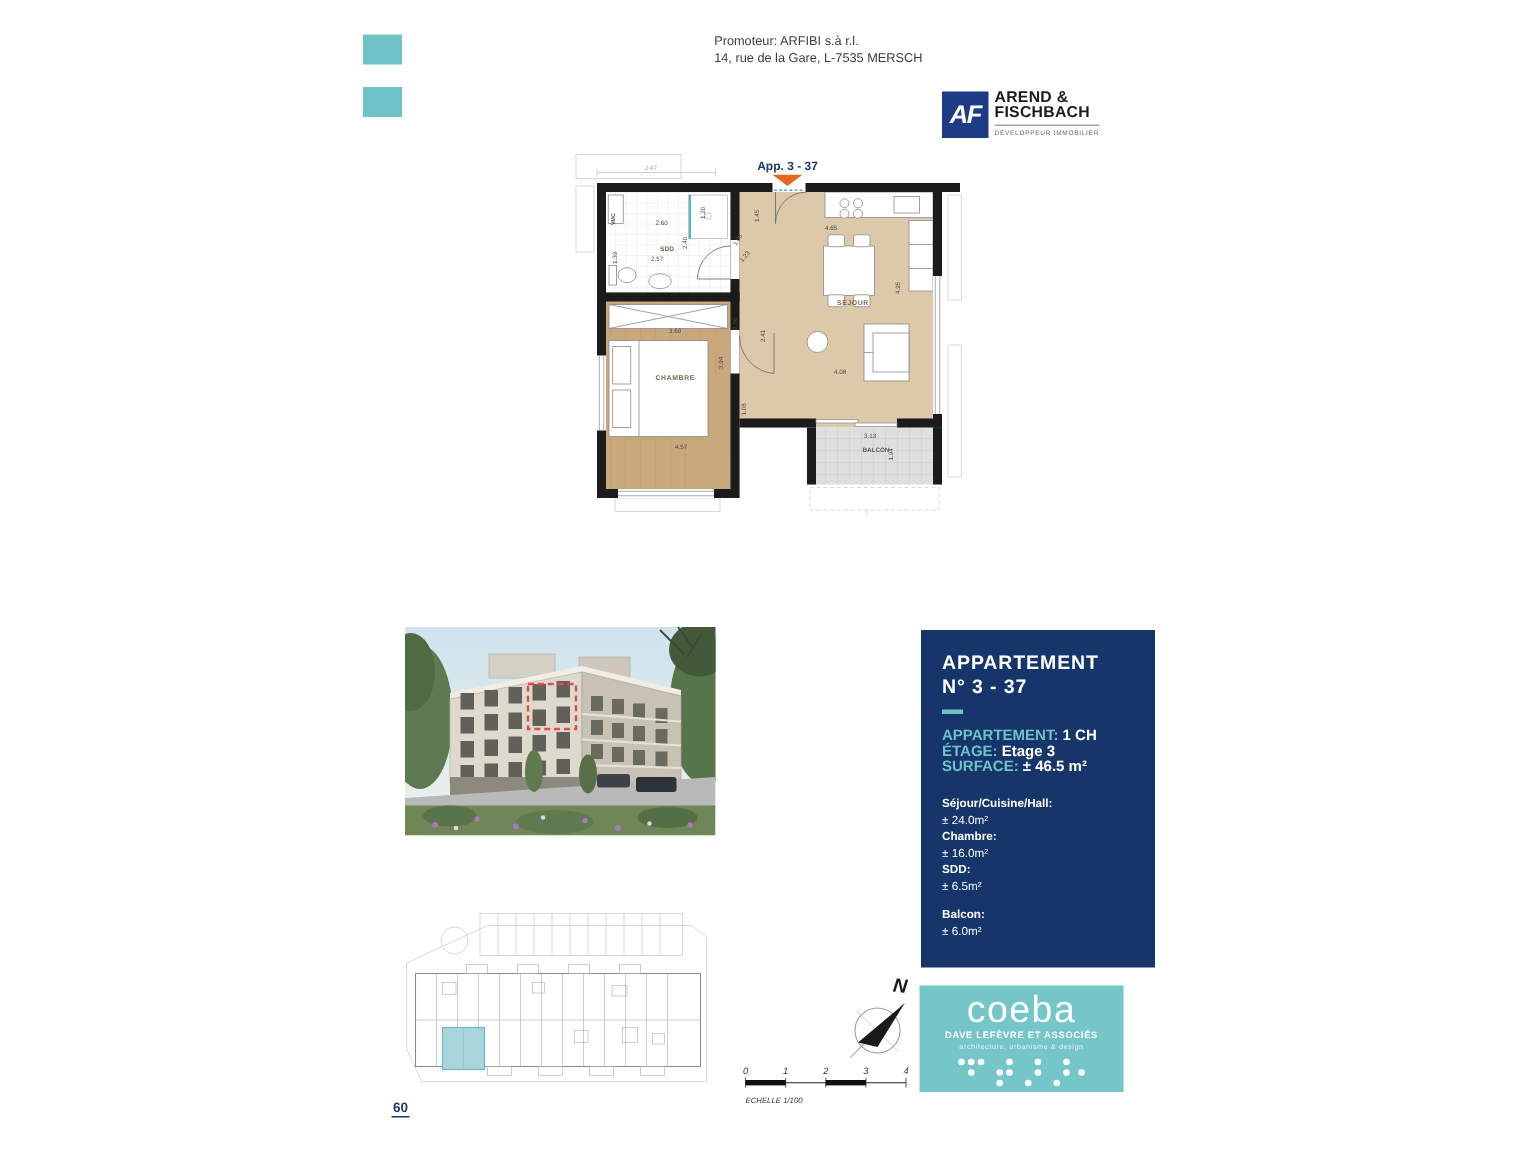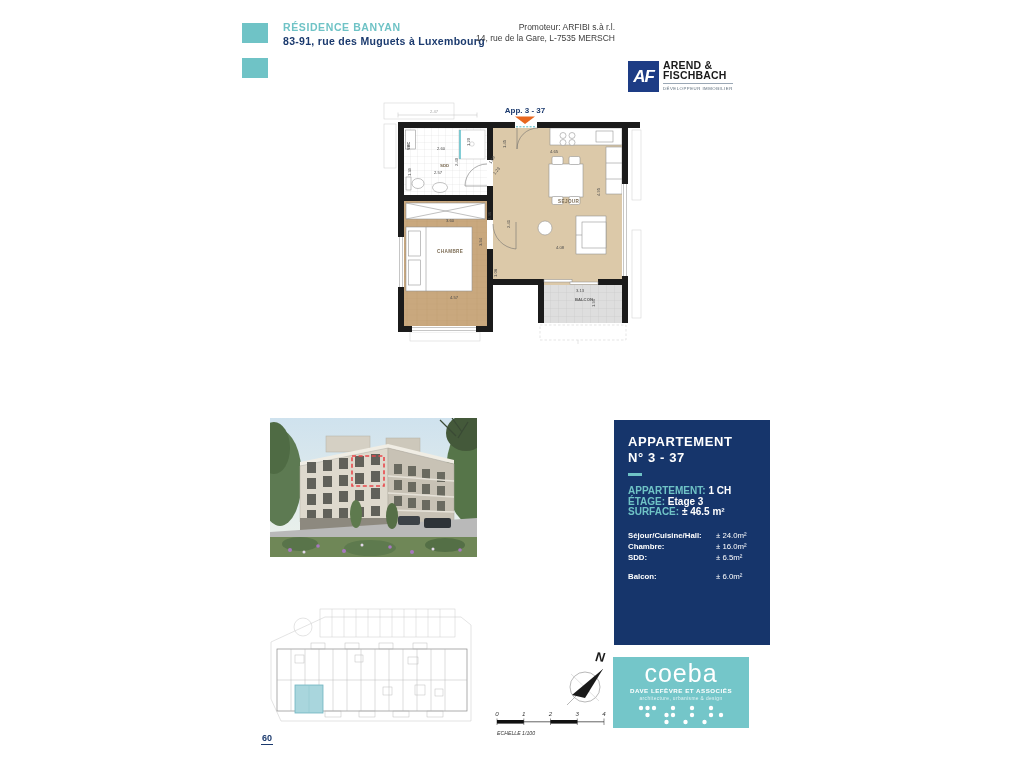--- a/index.html
+++ b/index.html
@@ -7,21 +7,21 @@
           font-family:"Liberation Sans",sans-serif;overflow:hidden;}
   .abs{position:absolute;}
 
   
   .teal-square{width:26px;height:20px;background:#6fc3c6;}
   #hdr-sq1{left:242px;top:23px;}
   #hdr-sq2{left:242px;top:58px;}
   #hdr-title{left:283px;top:21px;line-height:12px;}
   .project-name{color:#6fc3c6;font-size:10.5px;font-weight:bold;letter-spacing:.6px;}
   .project-addr{color:#1b3a6e;font-size:10.5px;font-weight:bold;letter-spacing:.3px;margin-top:2px;}
-  #hdr-promoter{right:409px;top:22px;text-align:right;color:#3c3c3c;font-size:8.5px;line-height:11px;}
+  #hdr-promoter{right:409px;top:22px;color:#3c3c3c;font-size:8.5px;line-height:11px;}
   #hdr-logo{left:628px;top:16px;display:flex;align-items:flex-start;margin-top:45px;}
   .af-square{width:31px;height:31px;background:#1d3c85;color:#fff;display:flex;align-items:center;justify-content:center;
              font-weight:bold;font-size:17px;font-style:italic;letter-spacing:-1px;}
   .af-text{margin-left:4px;}
   .af-name{color:#1a1a1a;font-size:10.5px;font-weight:bold;line-height:9.5px;letter-spacing:.2px;}
   .af-tagline{color:#5a6b7a;font-size:4.3px;letter-spacing:.5px;margin-top:3px;border-top:.5px solid #9aa7b5;padding-top:1.5px;}
 
   
   #plan{left:382px;top:100px;width:260px;height:245px;}
 
@@ -29,21 +29,21 @@
   #photo{left:270px;top:418px;width:207px;height:139px;}
 
   
   #panel{left:614px;top:420px;width:156px;height:225px;background:#16356b;color:#fff;box-sizing:border-box;padding:14px 12px 0 14px;}
   .panel-title{font-size:13px;font-weight:bold;letter-spacing:.6px;line-height:16px;}
   .panel-dash{width:14px;height:3px;background:#6fc3c6;margin:7px 0 10px 0;}
   .field-row{font-size:10px;font-weight:bold;line-height:10.5px;white-space:nowrap;}
   .field-label{color:#6fc3c6;}
   .field-value{color:#fff;}
   .areas{margin-top:12px;}
-  .area-row{display:flex;font-size:7.8px;line-height:11px;white-space:nowrap;}
+  .area-row{display:flex;font-size:7.8px;line-height:11px;white-space:nowrap;flex-direction:column;}
   .area-label{flex:1;font-weight:bold;}
   .area-value{width:42px;font-weight:normal;}
   .area-gap{height:8px;}
 
   
   #keyplan{left:265px;top:597px;width:212px;height:131px;}
 
   
   #compass{left:555px;top:645px;width:60px;height:68px;}
   #scalebar{left:493px;top:708px;width:118px;height:32px;}
@@ -60,24 +60,20 @@
   #pagenum{left:261px;top:733px;color:#1b3a6e;font-size:9px;font-weight:bold;border-bottom:1.5px solid #1b3a6e;padding:0 1px 1px 1px;}
 </style>
 </head>
 <body>
 
 <div id="canvas">
 
   <div class="abs teal-square" id="hdr-sq1"></div>
   <div class="abs teal-square" id="hdr-sq2"></div>
 
-  <div class="abs" id="hdr-title">
-    <div class="project-name">RÉSIDENCE BANYAN</div>
-    <div class="project-addr">83-91, rue des Muguets à Luxembourg</div>
-  </div>
 
   <div class="abs" id="hdr-promoter">
     <div>Promoteur: ARFIBI s.à r.l.</div>
     <div>14, rue de la Gare, L-7535 MERSCH</div>
   </div>
 
   <div class="abs" id="hdr-logo">
     <div class="af-square">AF</div>
     <div class="af-text">
       <div class="af-name">AREND &amp;</div>

